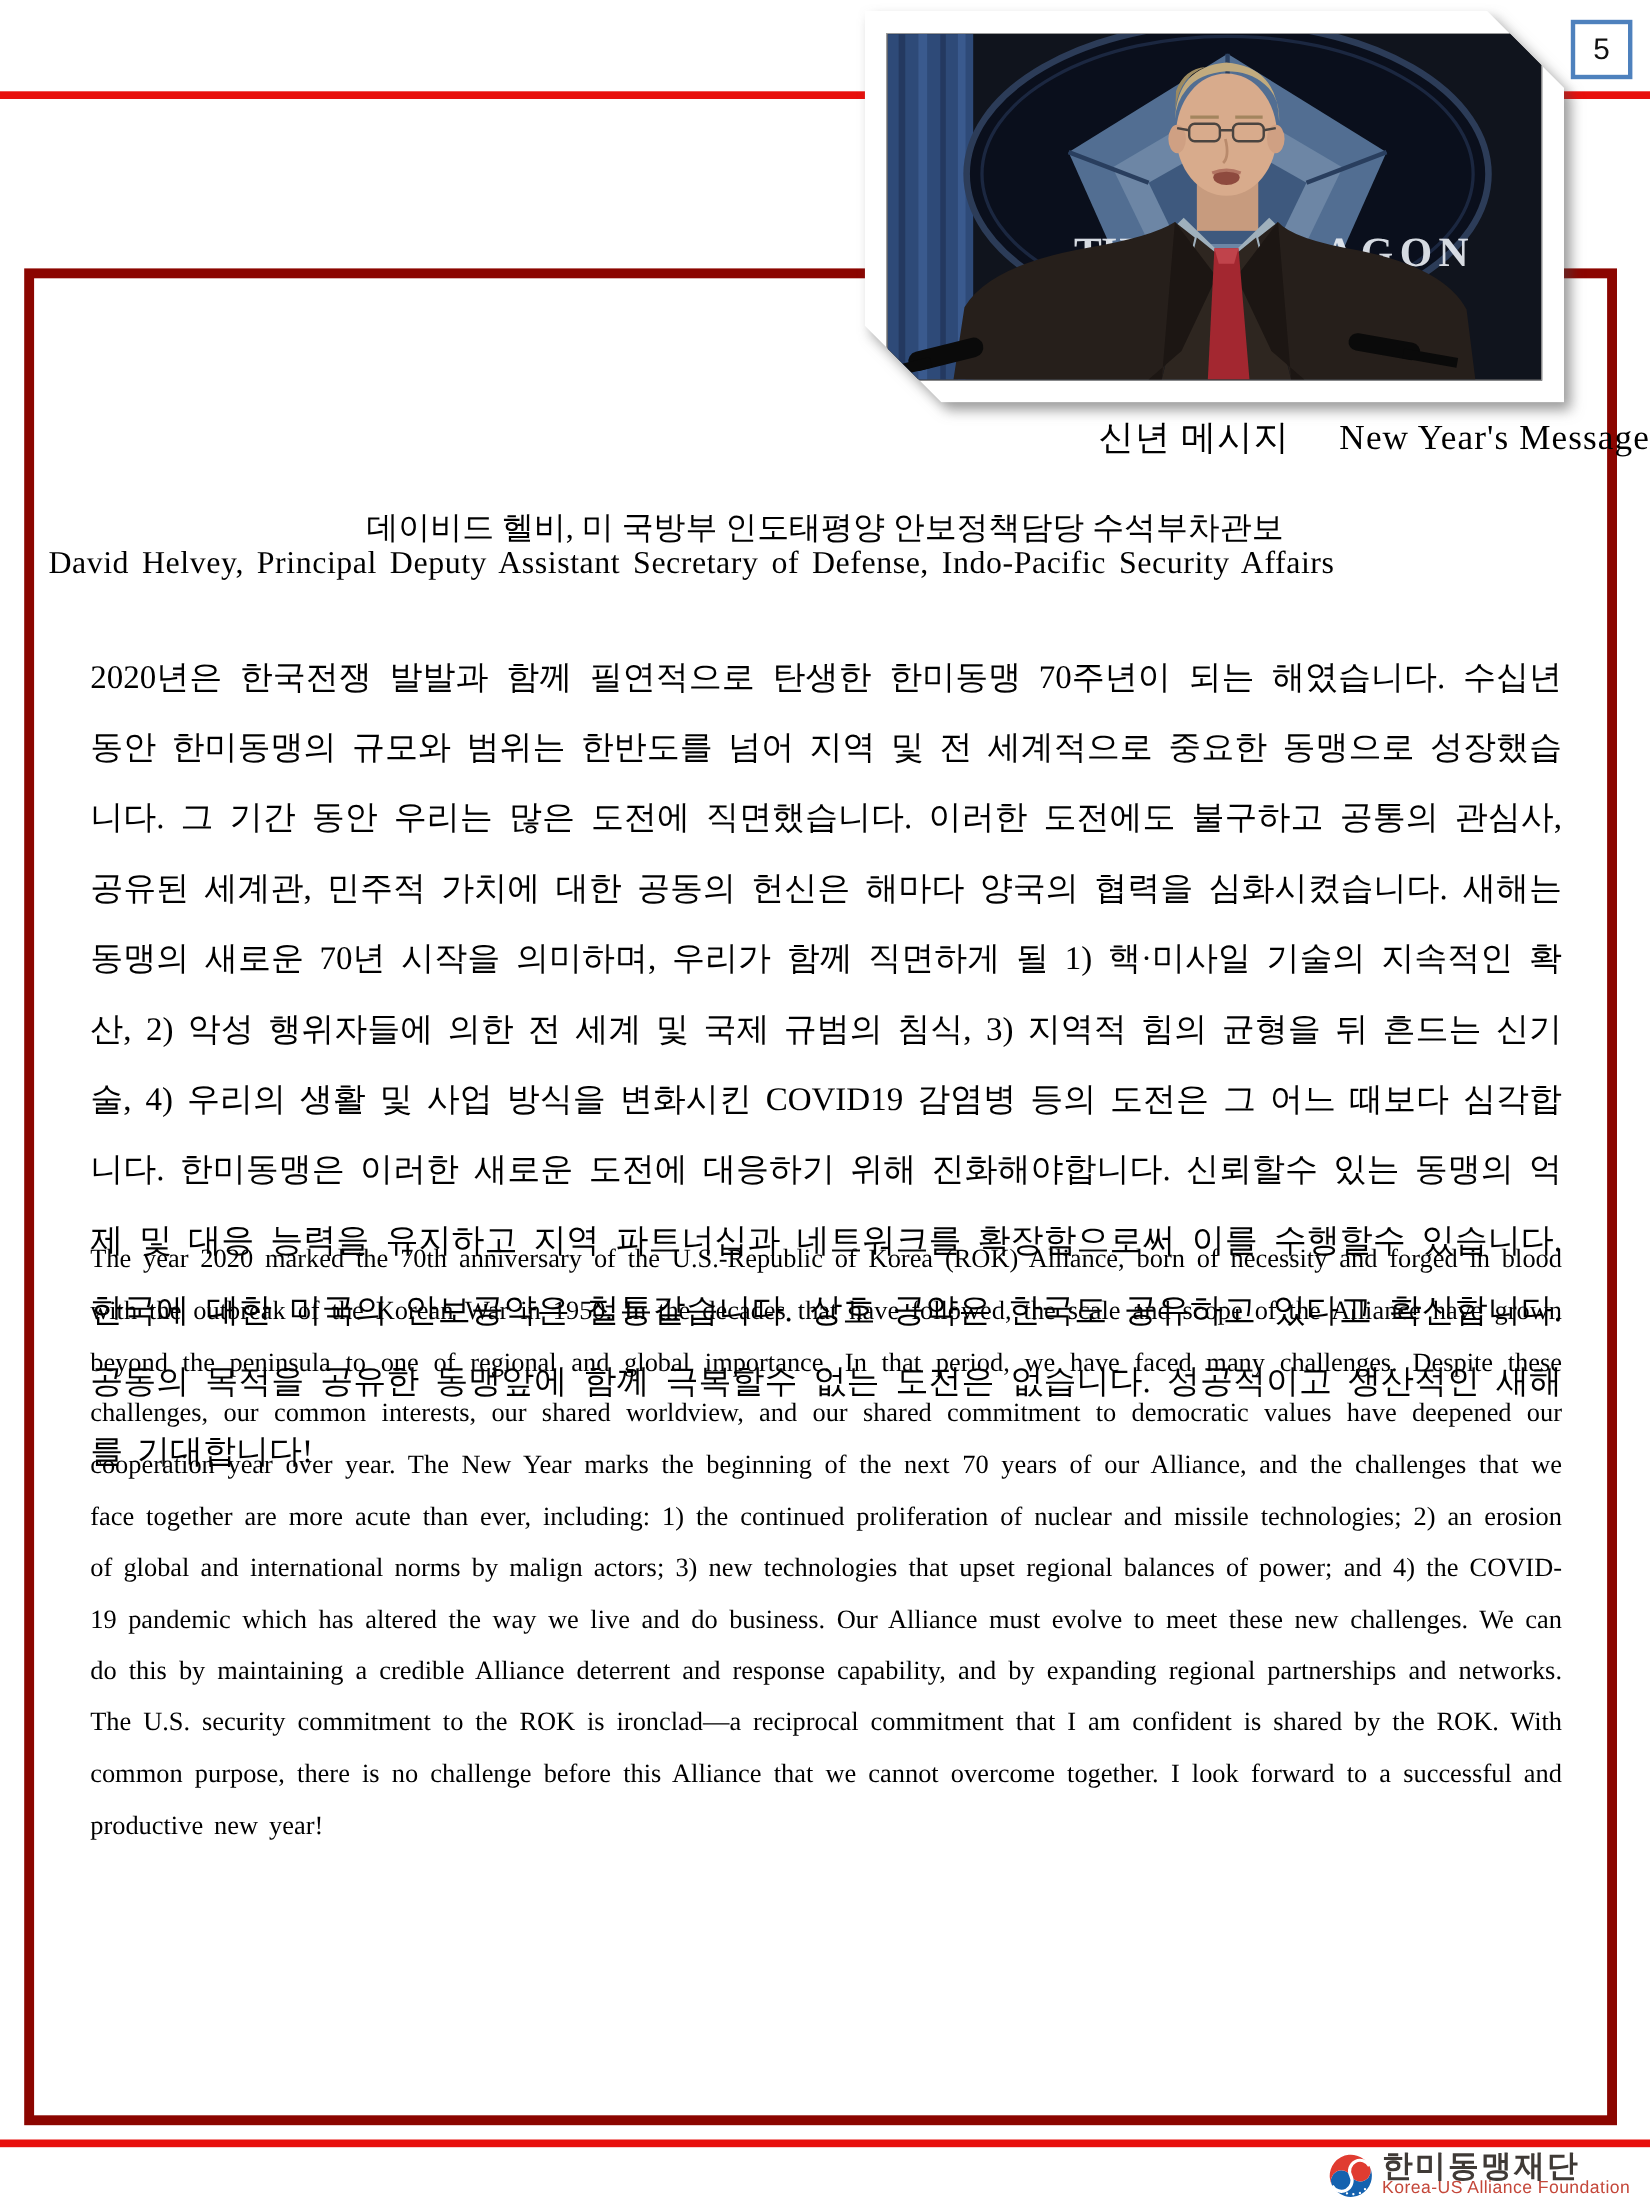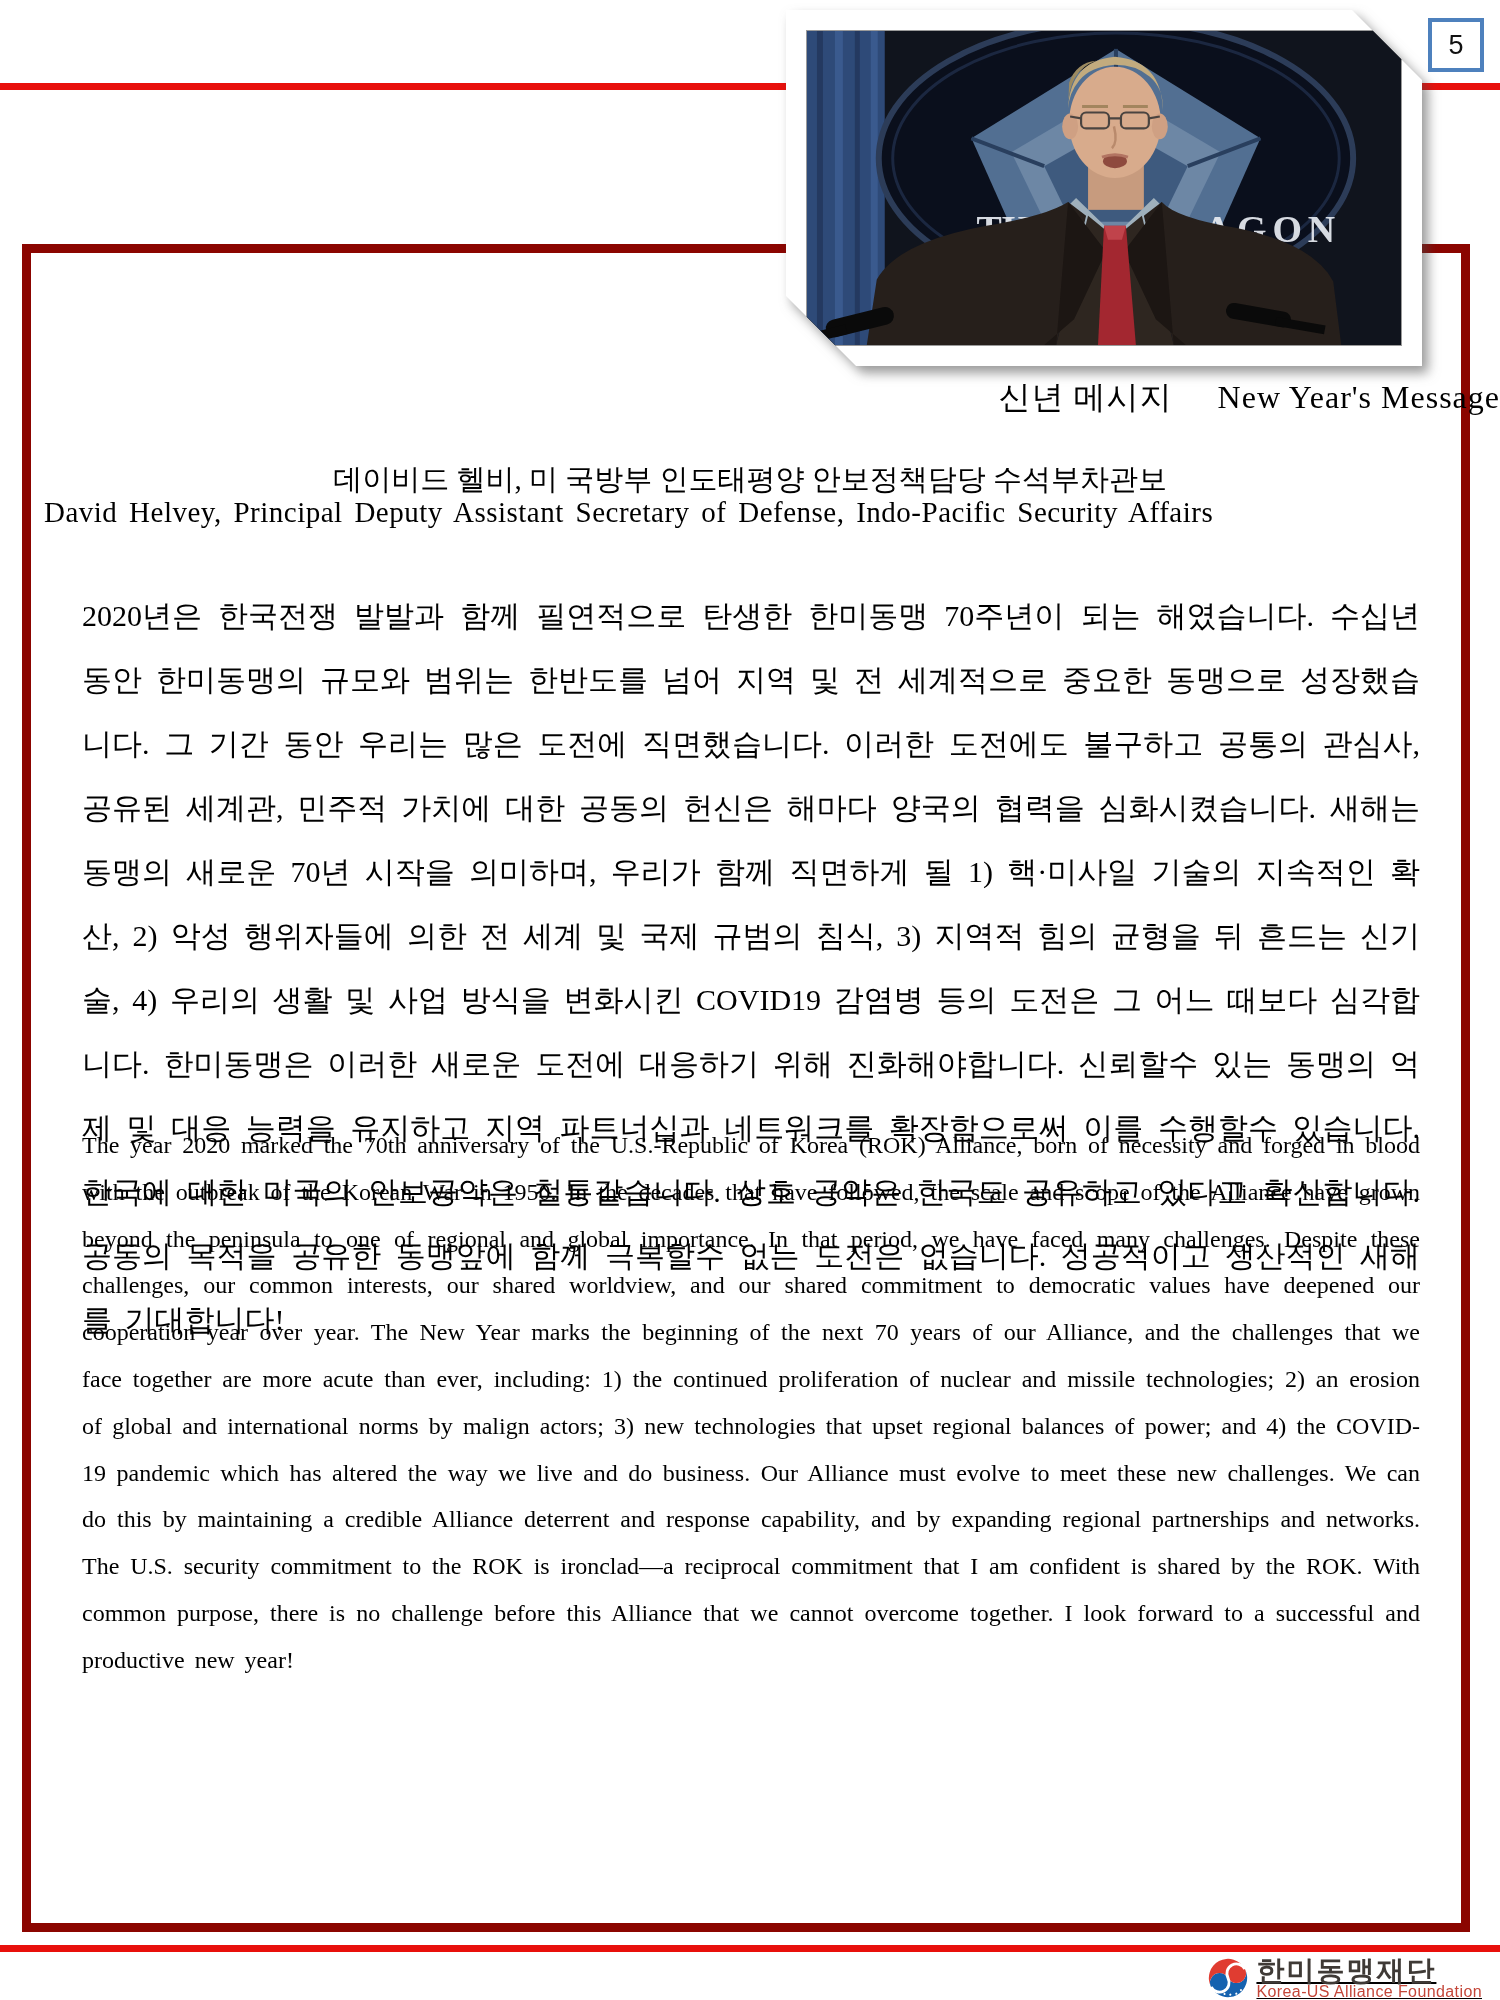--- a/index.html
+++ b/index.html
@@ -65,21 +65,21 @@
     font-size:24px;line-height:46.8px;text-align:justify;
     word-spacing:4px;z-index:2;
   }
   
   .footer-line{
     position:absolute;left:0;top:1945px;width:1500px;height:7px;
     background:#e8100c;z-index:1;
   }
   .footer-logo{
     position:absolute;right:18px;top:1955px;height:45px;
-    display:flex;align-items:center;gap:5px;z-index:2;text-decoration:underline;
+    display:flex;align-items:flex-start;gap:5px;z-index:2;
   }
   .logo-text-col{display:flex;flex-direction:column;align-items:flex-start;}
   .logo-name{
     font-family:"Liberation Sans","DejaVu Sans",sans-serif;
     font-weight:bold;font-size:28px;line-height:28px;color:#3f3a36;letter-spacing:2px;
   }
   .logo-tagline{
     font-family:"Liberation Sans","DejaVu Sans",sans-serif;
     font-size:16px;line-height:12px;color:#c4473a;letter-spacing:.4px;margin-top:1px;
   }

